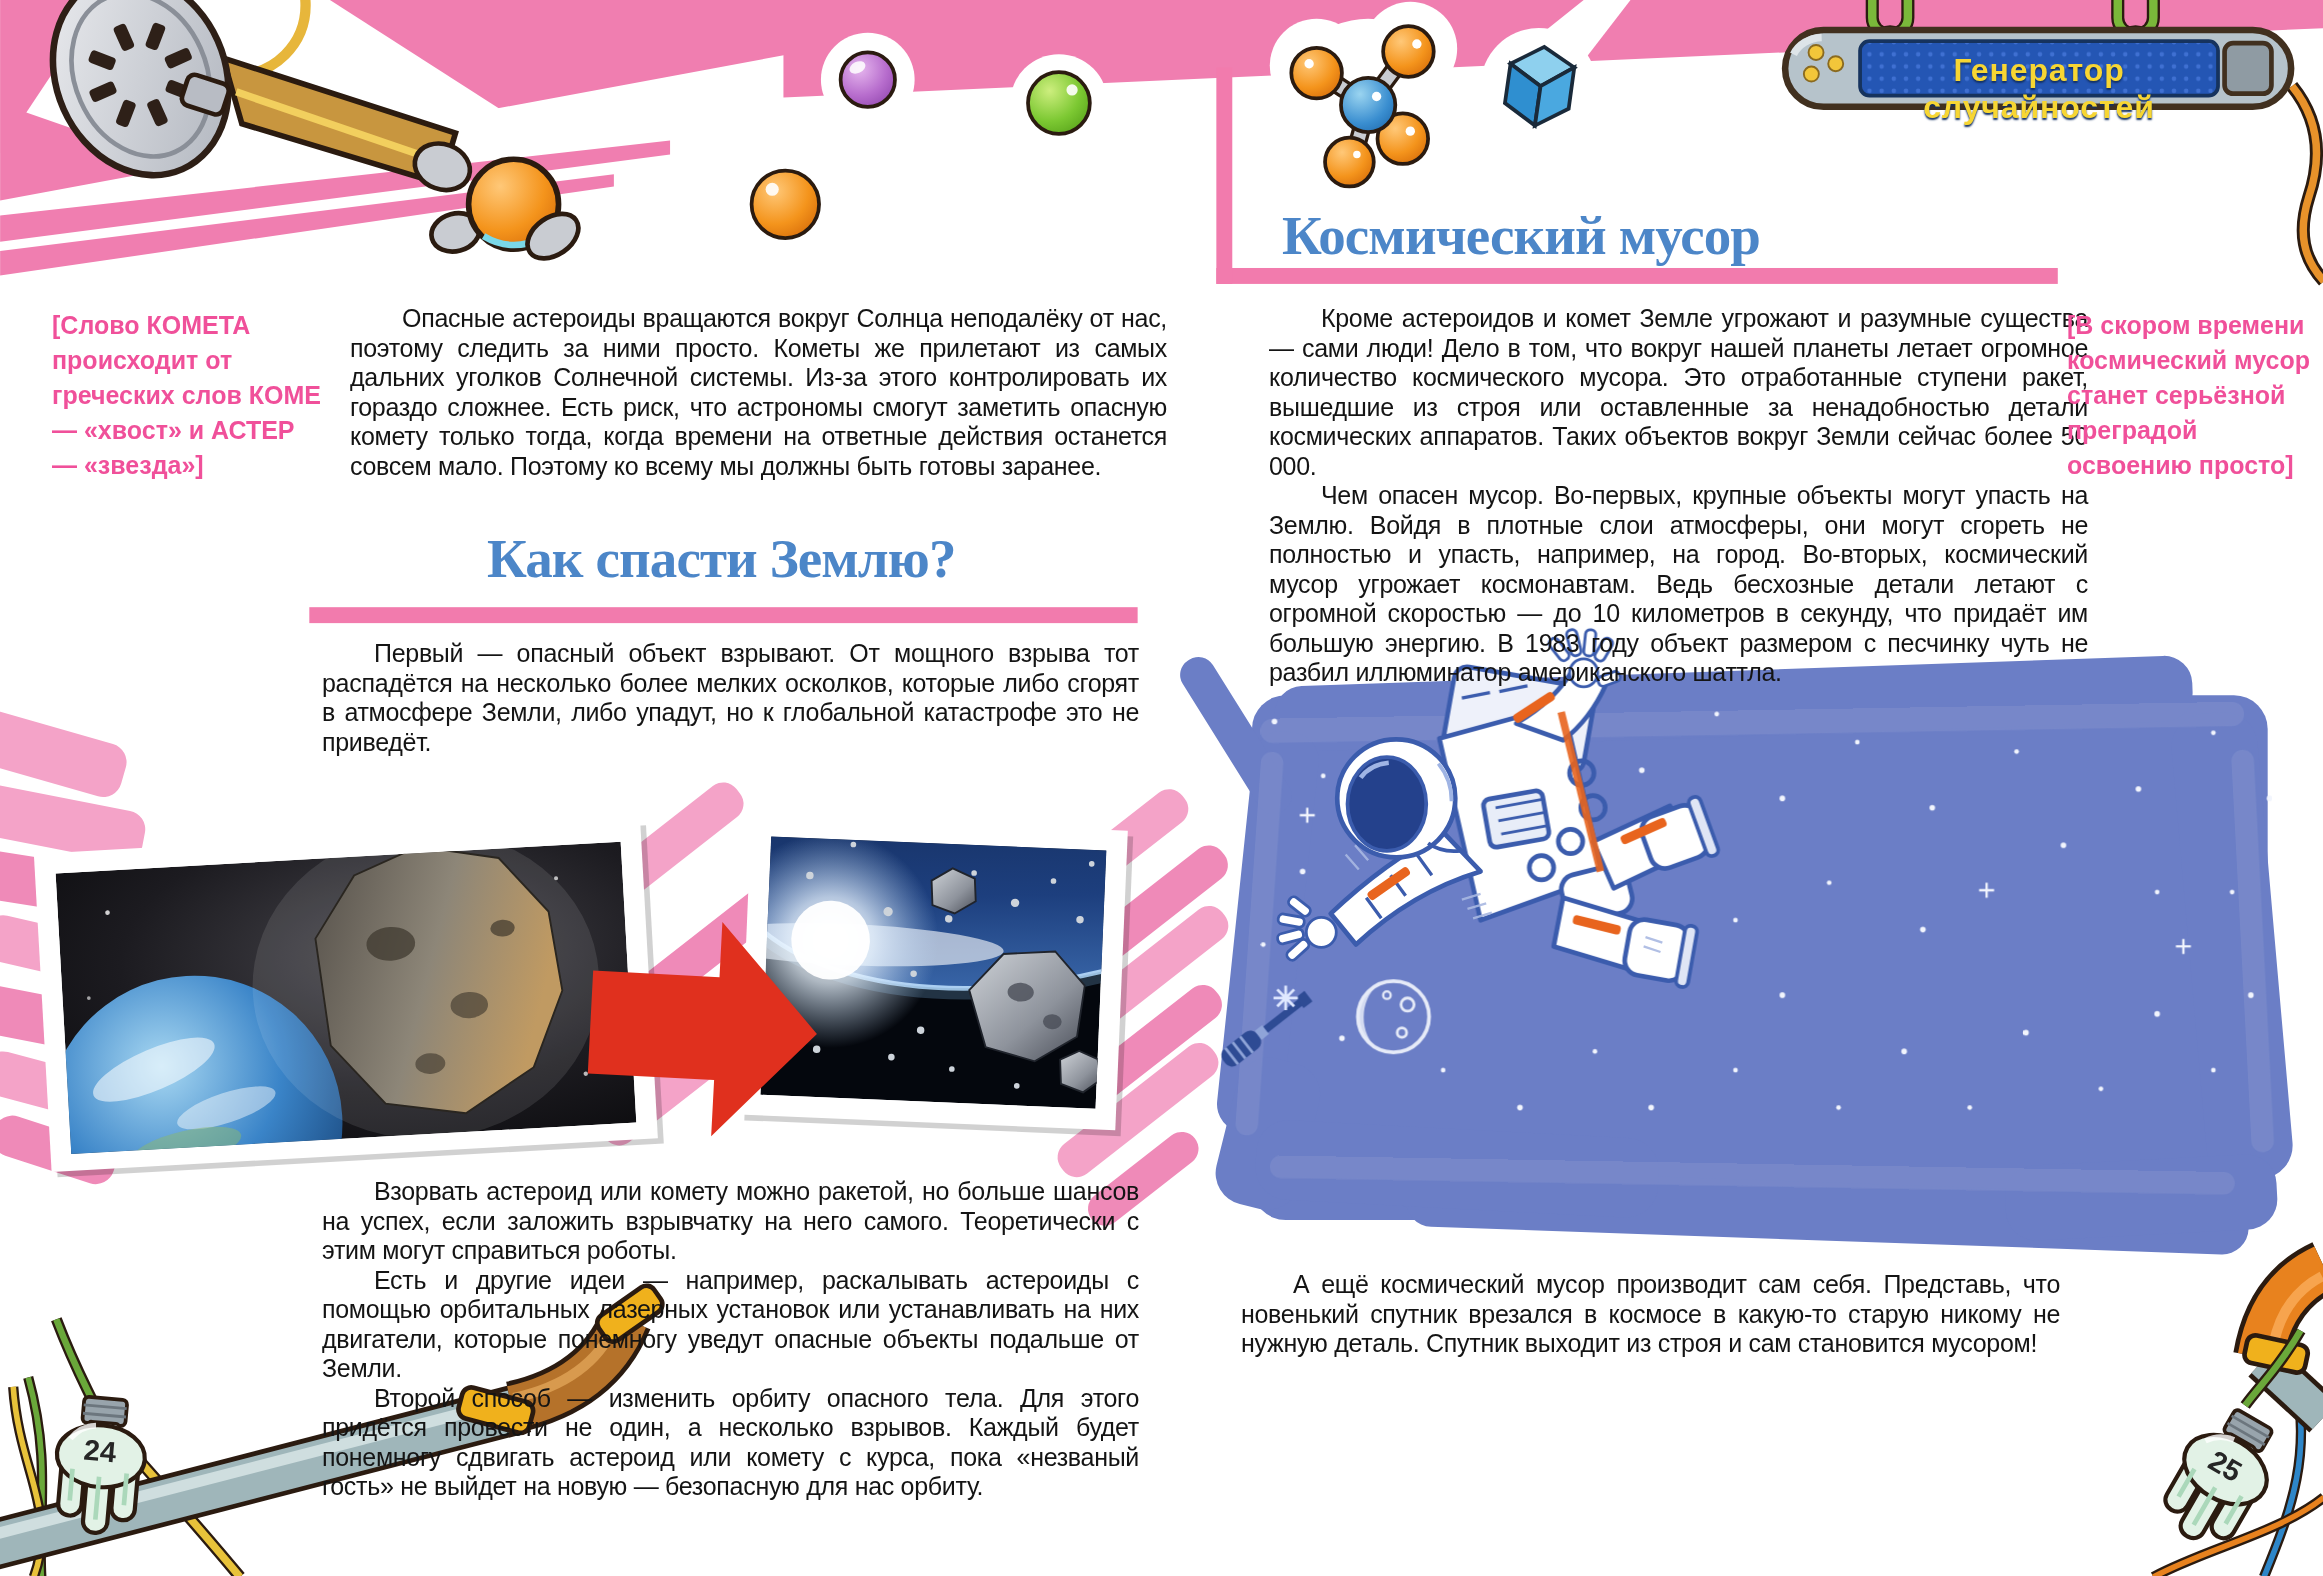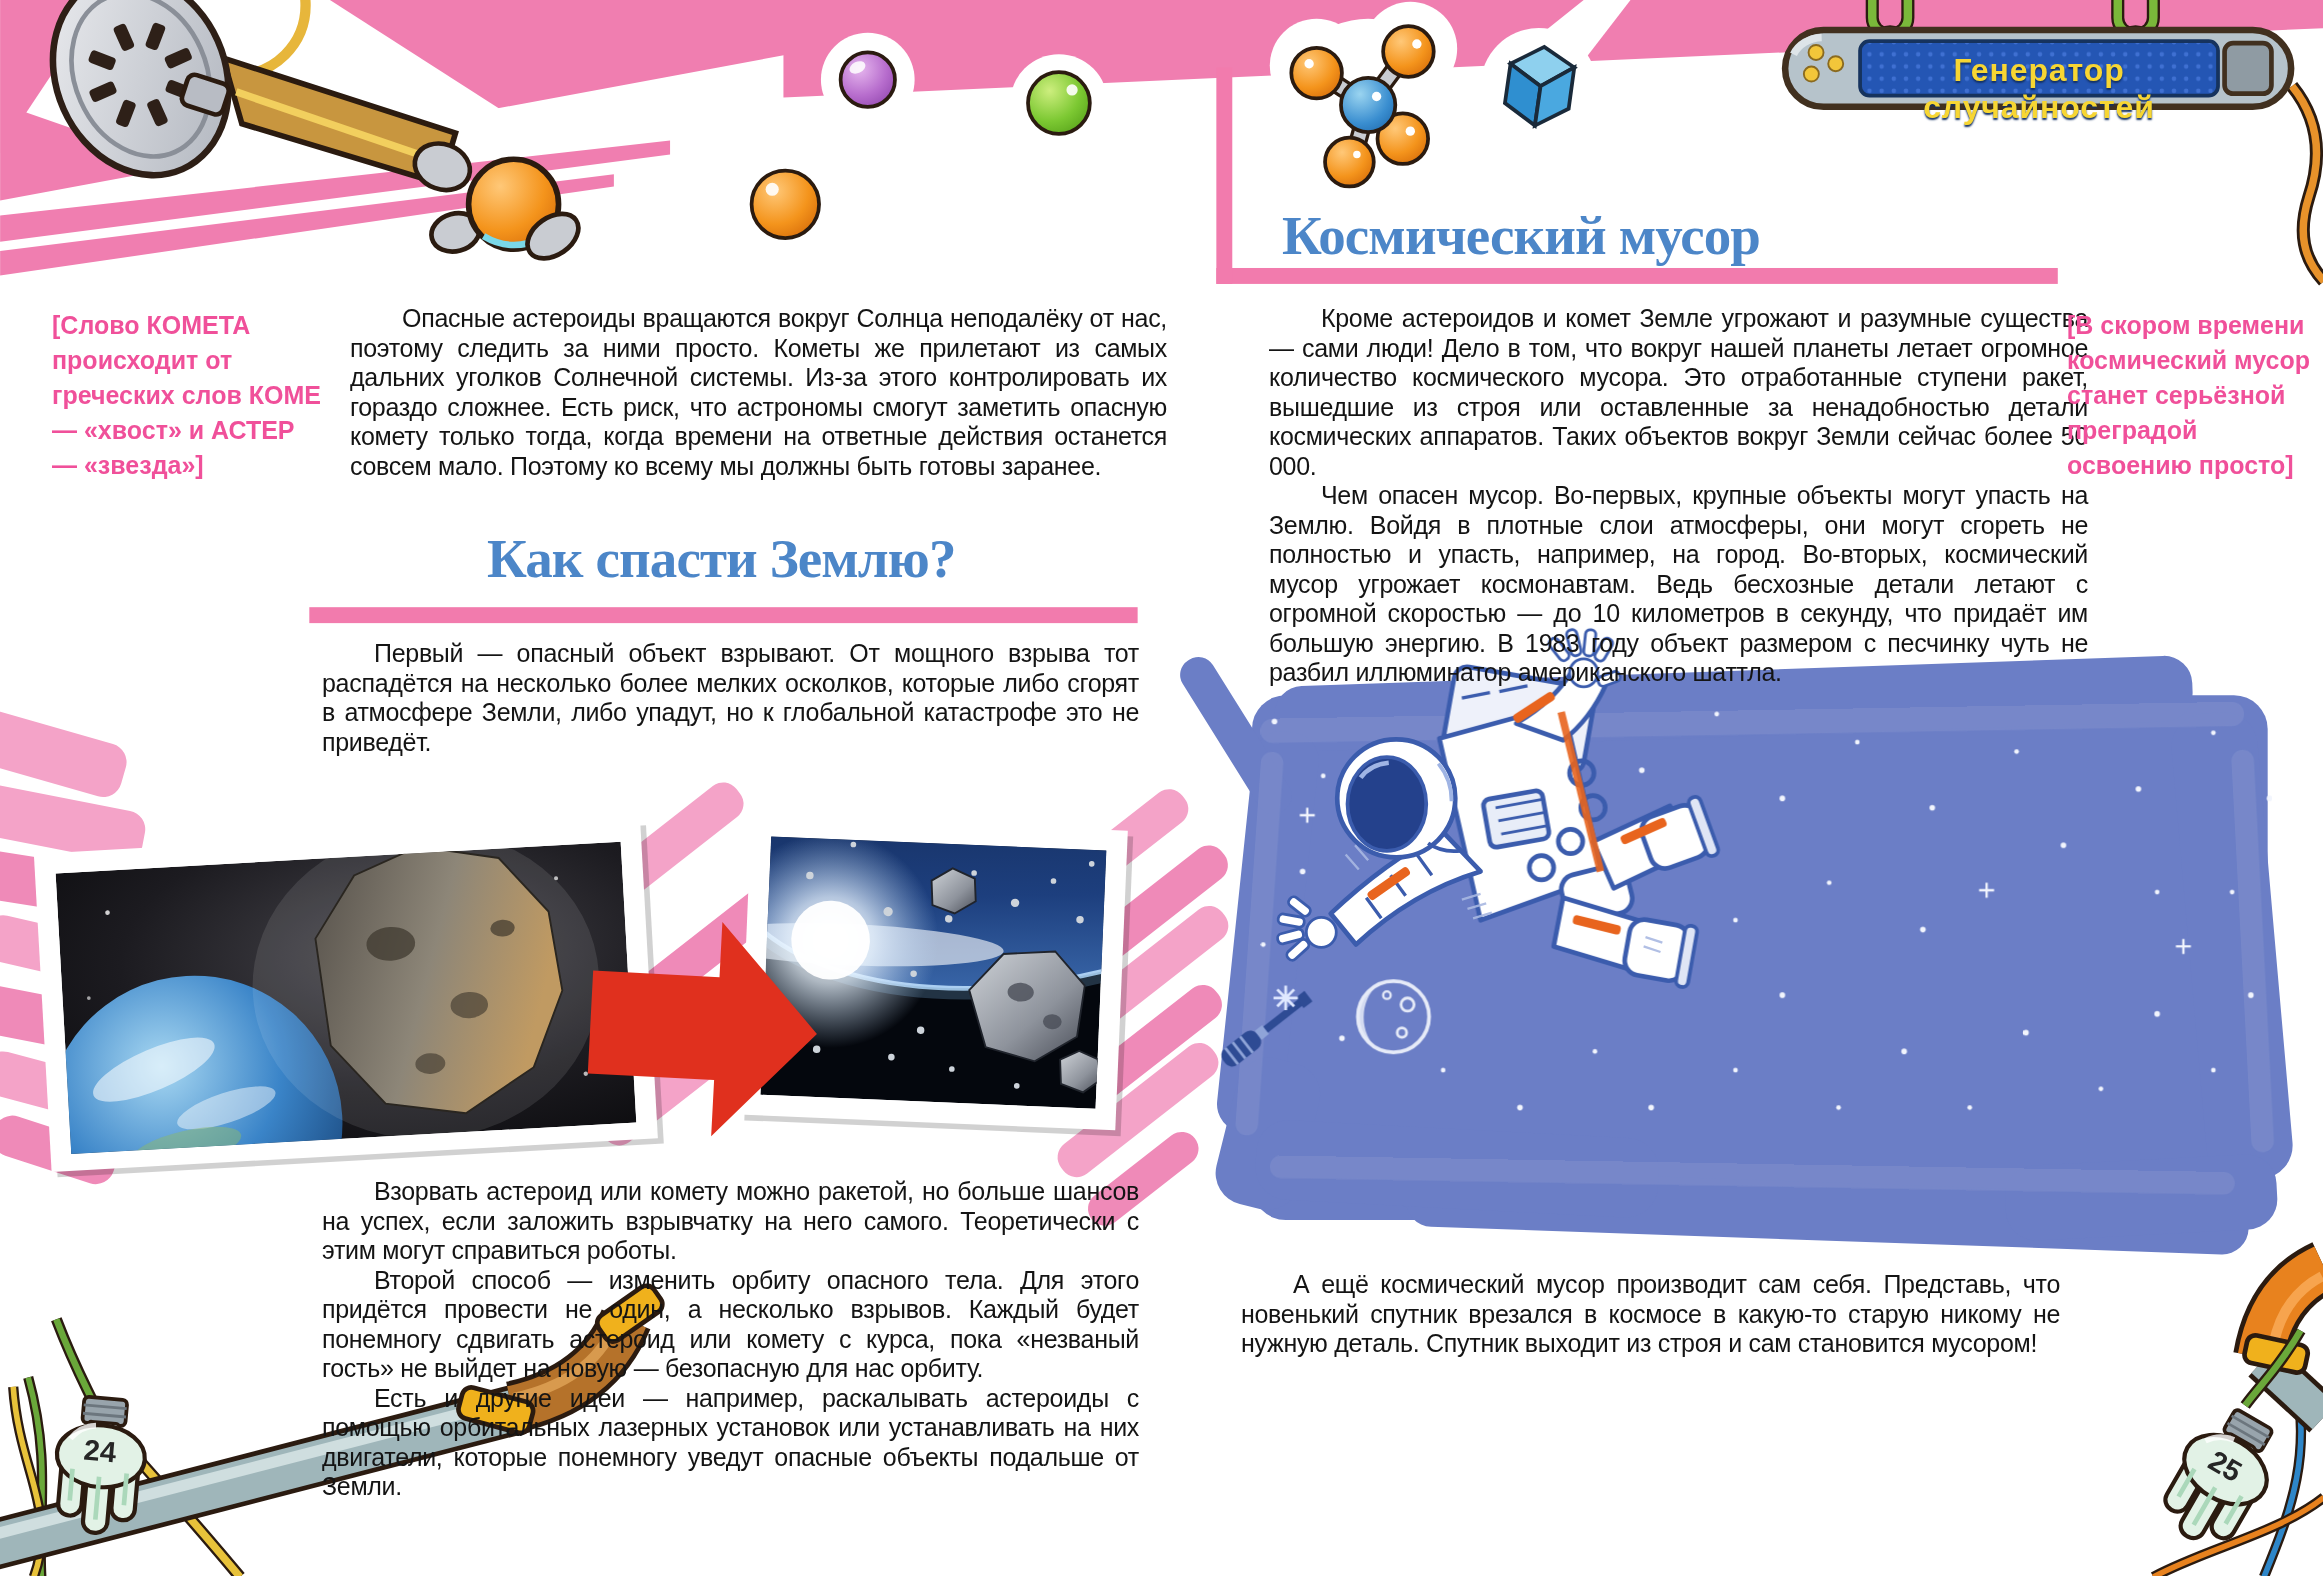--- a/index.html
+++ b/index.html
@@ -484,22 +484,22 @@
 </div>
 
 <div class="t heading h-left">Как спасти Землю?</div>
 
 <div class="t body-text p-mid">
   <p>Первый — опасный объект взрывают. От мощного взрыва тот распадётся на несколько более мелких осколков, которые либо сгорят в атмосфере Земли, либо упадут, но к глобальной катастрофе это не приведёт.</p>
 </div>
 
 <div class="t body-text p-bottom">
   <p>Взорвать астероид или комету можно ракетой, но больше шансов на успех, если заложить взрывчатку на него самого. Теоретически с этим могут справиться роботы.</p>
+  <p>Есть и другие идеи — например, раскалывать астероиды с помощью орбитальных лазерных установок или устанавливать на них двигатели, которые понемногу уведут опасные объекты подальше от Земли.</p>
   <p>Второй способ — изменить орбиту опасного тела. Для этого придётся провести не один, а несколько взрывов. Каждый будет понемногу сдвигать астероид или комету с курса, пока «незваный гость» не выйдет на новую — безопасную для нас орбиту.</p>
-  <p>Есть и другие идеи — например, раскалывать астероиды с помощью орбитальных лазерных установок или устанавливать на них двигатели, которые понемногу уведут опасные объекты подальше от Земли.</p>
 </div>
 
 <div class="t heading h-right">Космический мусор</div>
 
 <div class="t body-text p-rtop">
   <p>Кроме астероидов и комет Земле угрожают и разумные существа — сами люди! Дело в том, что вокруг нашей планеты летает огромное количество космического мусора. Это отработанные ступени ракет, вышедшие из строя или оставленные за ненадобностью детали космических аппаратов. Таких объектов вокруг Земли сейчас более 50 000.</p>
   <p>Чем опасен мусор. Во-первых, крупные объекты могут упасть на Землю. Войдя в плотные слои атмосферы, они могут сгореть не полностью и упасть, например, на город. Во-вторых, космический мусор угрожает космонавтам. Ведь бесхозные детали летают с огромной скоростью — до 10 километров в секунду, что придаёт им большую энергию. В 1983 году объект размером с песчинку чуть не разбил иллюминатор американского шаттла.</p>
 </div>
 
 <div class="t note note-right">[В скором времени космический мусор станет серьёзной преградой освоению просто]</div>

